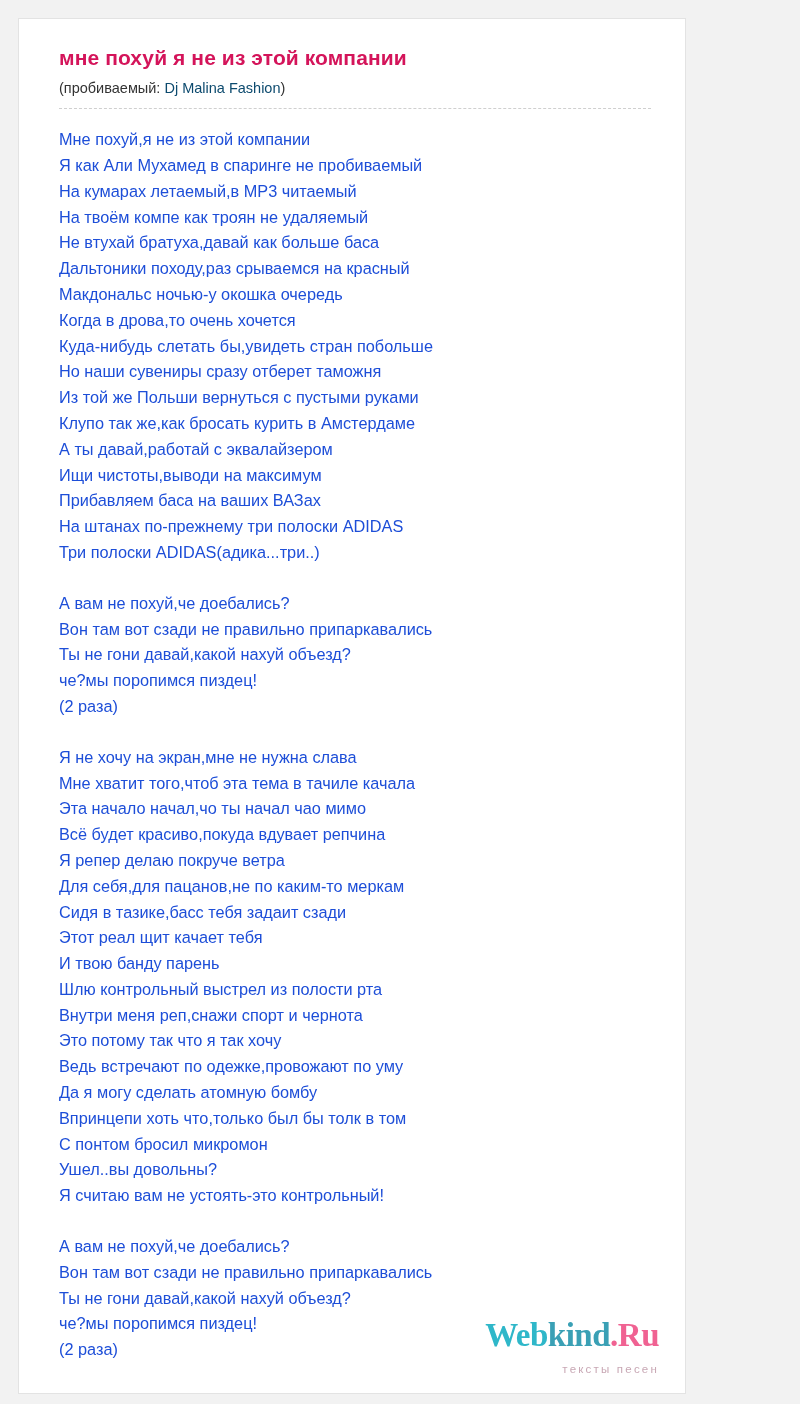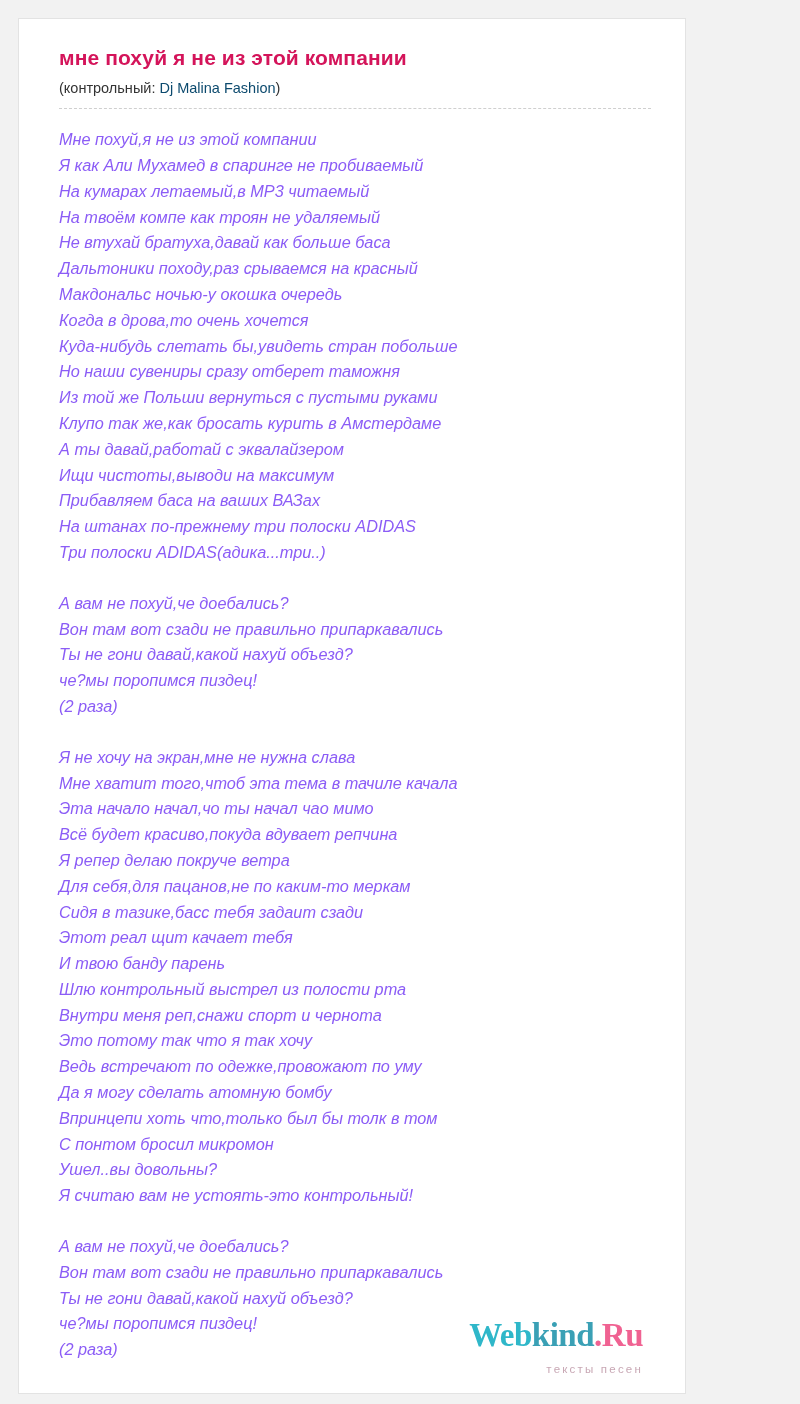--- a/index.html
+++ b/index.html
@@ -41,37 +41,36 @@
     padding-bottom: 12px;
     border-bottom: 1px dashed #cfcfcf;
     margin-bottom: 18px;
   }
   .artist-link {
     color: #0c4a6e;
     text-decoration: none;
   }
   .lyrics {
     font-size: 16.3px;
-    color: #8b5cf6;
+    color: #1d4ed8;
     line-height: 25.8px;
     white-space: pre-wrap;
-    font-style: italic;
   }
   .lyrics .stanza {
     margin: 0 0 25px 0;
   }
   .lyrics .stanza:last-child {
     margin-bottom: 0;
   }
   .lyrics .line {
     display: block;
   }
   .watermark {
     position: absolute;
-    right: 42px;
+    right: 26px;
     bottom: 18px;
     text-align: right;
     line-height: 1;
     user-select: none;
   }
   .wm-main {
     font-size: 33px;
     font-weight: bold;
     font-family: "Liberation Serif", serif;
     letter-spacing: -0.5px;
@@ -96,21 +95,21 @@
   }
 </style>
 </head>
 <body>
 
 <div class="page">
   <div class="card">
 
     <h1 class="song-title">мне похуй я не из этой компании</h1>
 
-    <div class="artist-line"><span>(контрольный: </span><a class="artist-link" href="#">Dj Malina Fashion</a><span>)</span></div>
+    <div class="artist-line"><span>(пробиваемый: </span><a class="artist-link" href="#">Dj Malina Fashion</a><span>)</span></div>
 
     <div class="lyrics"><p class="stanza"><span class="line">Мне похуй,я не из этой компании</span><span class="line">Я как Али Мухамед в спаринге не пробиваемый</span><span class="line">На кумарах летаемый,в МР3 читаемый</span><span class="line">На твоём компе как троян не удаляемый</span><span class="line">Не втухай братуха,давай как больше баса</span><span class="line">Дальтоники походу,раз срываемся на красный</span><span class="line">Макдональс ночью-у окошка очередь</span><span class="line">Когда в дрова,то очень хочется</span><span class="line">Куда-нибудь слетать бы,увидеть стран побольше</span><span class="line">Но наши сувениры сразу отберет таможня</span><span class="line">Из той же Польши вернуться с пустыми руками</span><span class="line">Клупо так же,как бросать курить в Амстердаме</span><span class="line">А ты давай,работай с эквалайзером</span><span class="line">Ищи чистоты,выводи на максимум</span><span class="line">Прибавляем баса на ваших ВАЗах</span><span class="line">На штанах по-прежнему три полоски ADIDAS</span><span class="line">Три полоски ADIDAS(адика...три..)</span></p><p class="stanza"><span class="line">А вам не похуй,че доебались?</span><span class="line">Вон там вот сзади не правильно припаркавались</span><span class="line">Ты не гони давай,какой нахуй объезд?</span><span class="line">че?мы поропимся пиздец!</span><span class="line">(2 раза)</span></p><p class="stanza"><span class="line">Я не хочу на экран,мне не нужна слава</span><span class="line">Мне хватит того,чтоб эта тема в тачиле качала</span><span class="line">Эта начало начал,чо ты начал чао мимо</span><span class="line">Всё будет красиво,покуда вдувает репчина</span><span class="line">Я репер делаю покруче ветра</span><span class="line">Для себя,для пацанов,не по каким-то меркам</span><span class="line">Сидя в тазике,басс тебя задаит сзади</span><span class="line">Этот реал щит качает тебя</span><span class="line">И твою банду парень</span><span class="line">Шлю контрольный выстрел из полости рта</span><span class="line">Внутри меня реп,снажи спорт и чернота</span><span class="line">Это потому так что я так хочу</span><span class="line">Ведь встречают по одежке,провожают по уму</span><span class="line">Да я могу сделать атомную бомбу</span><span class="line">Впринцепи хоть что,только был бы толк в том</span><span class="line">С понтом бросил микромон</span><span class="line">Ушел..вы довольны?</span><span class="line">Я считаю вам не устоять-это контрольный!</span></p><p class="stanza"><span class="line">А вам не похуй,че доебались?</span><span class="line">Вон там вот сзади не правильно припаркавались</span><span class="line">Ты не гони давай,какой нахуй объезд?</span><span class="line">че?мы поропимся пиздец!</span><span class="line">(2 раза)</span></p></div>
 
     <div class="watermark">
       <div class="wm-main"><span class="wm-web">Web</span><span class="wm-kind">kind</span><span class="wm-dot">.</span><span class="wm-ru">Ru</span></div>
       <div class="wm-sub">тексты песен</div>
     </div>
 
   </div>
 </div>

